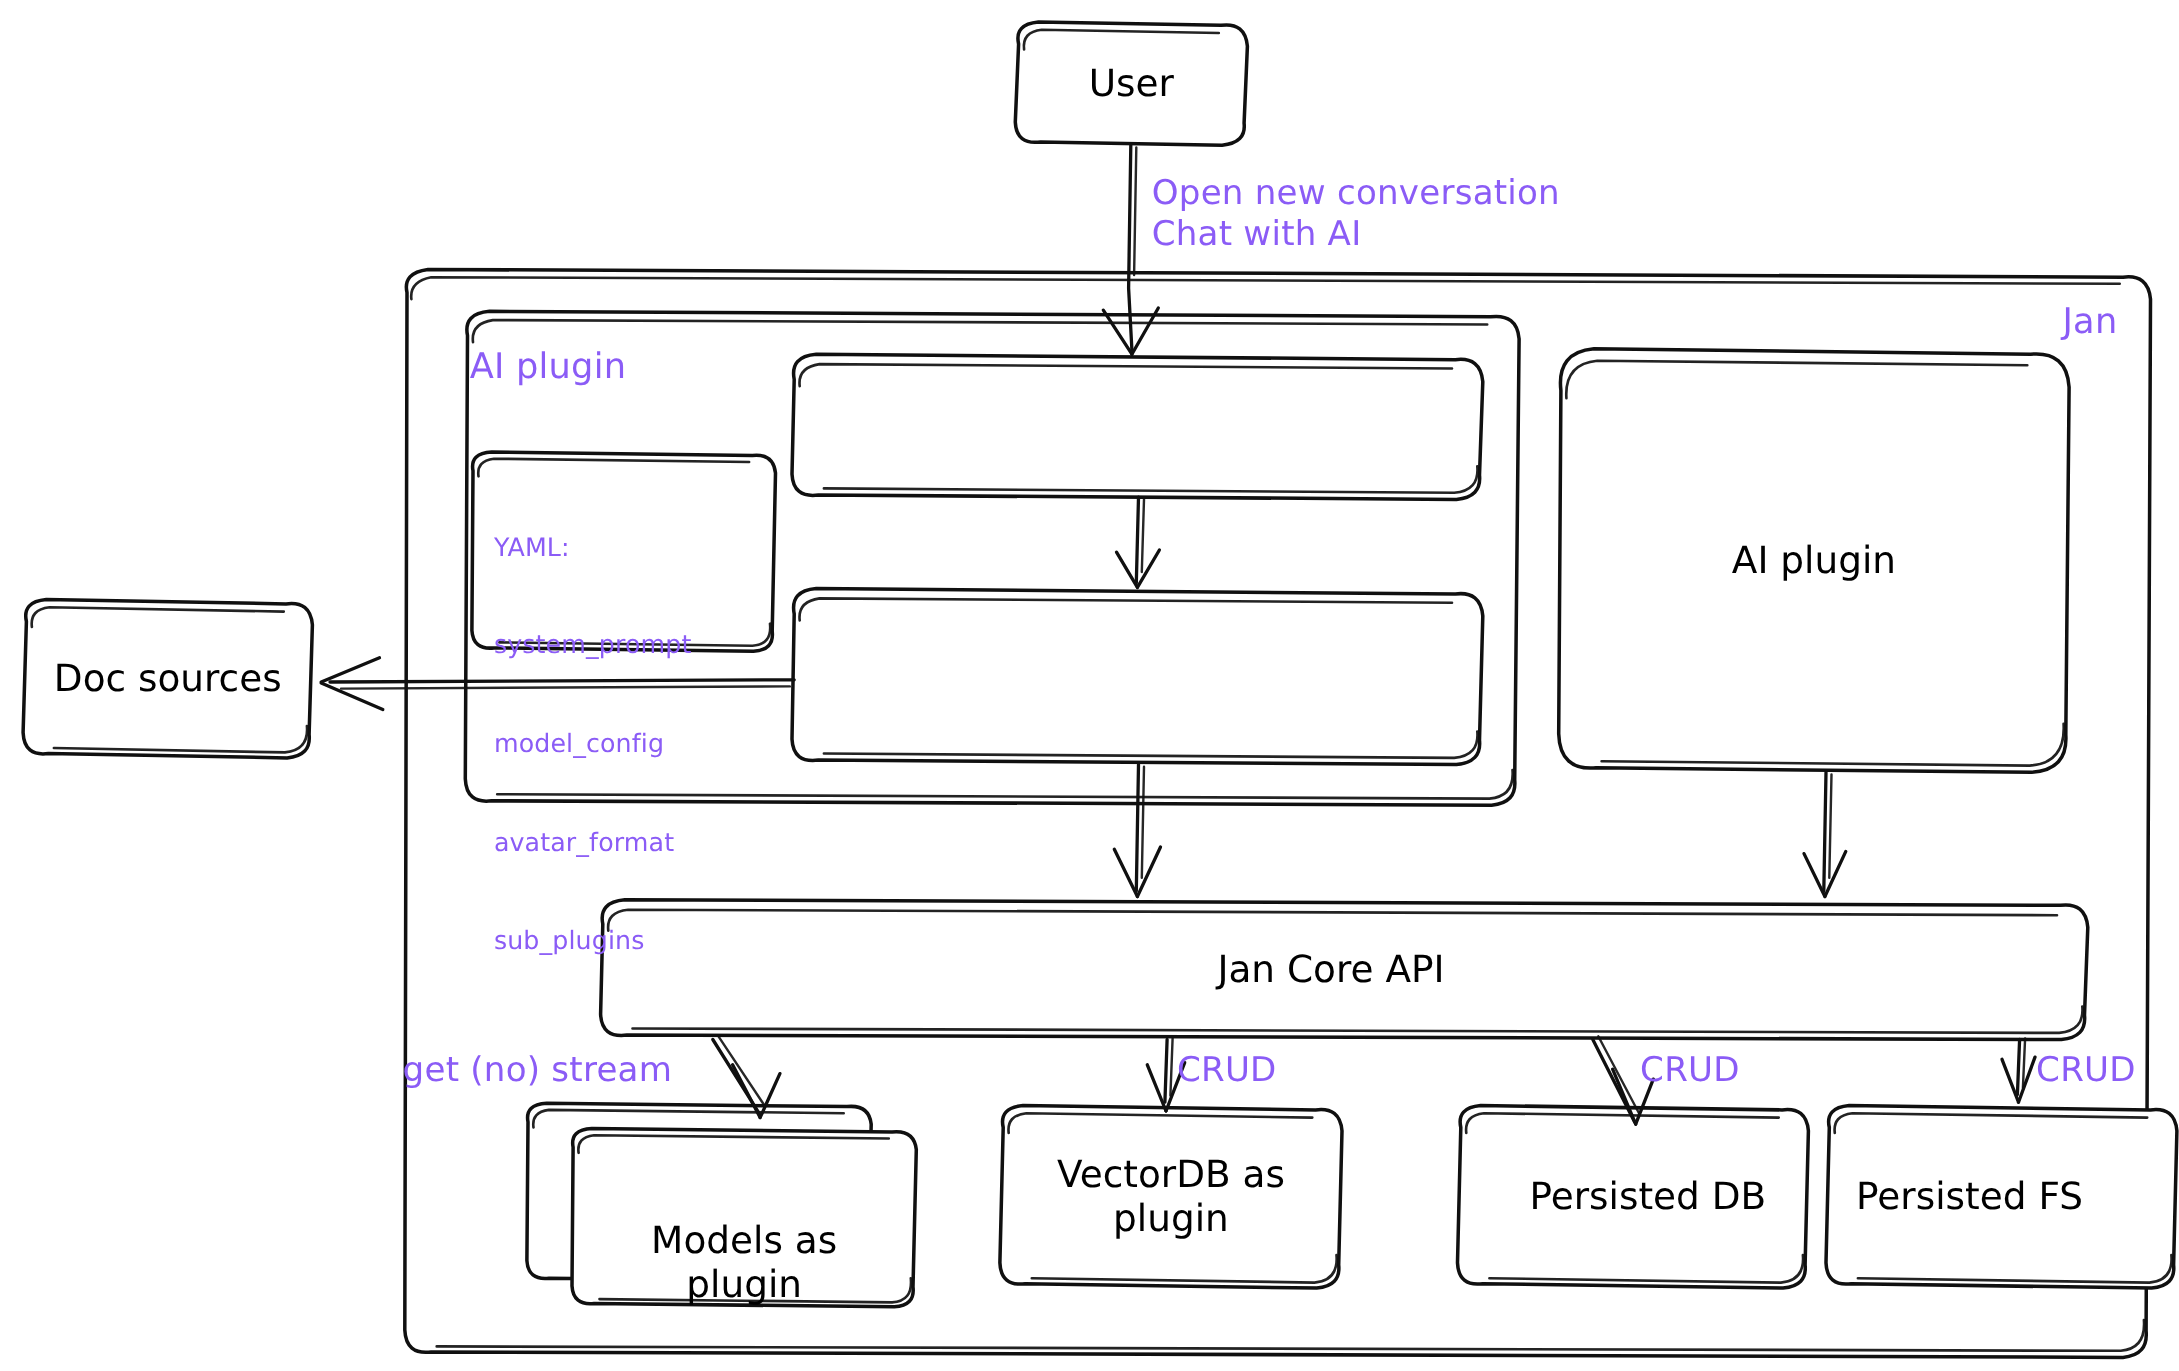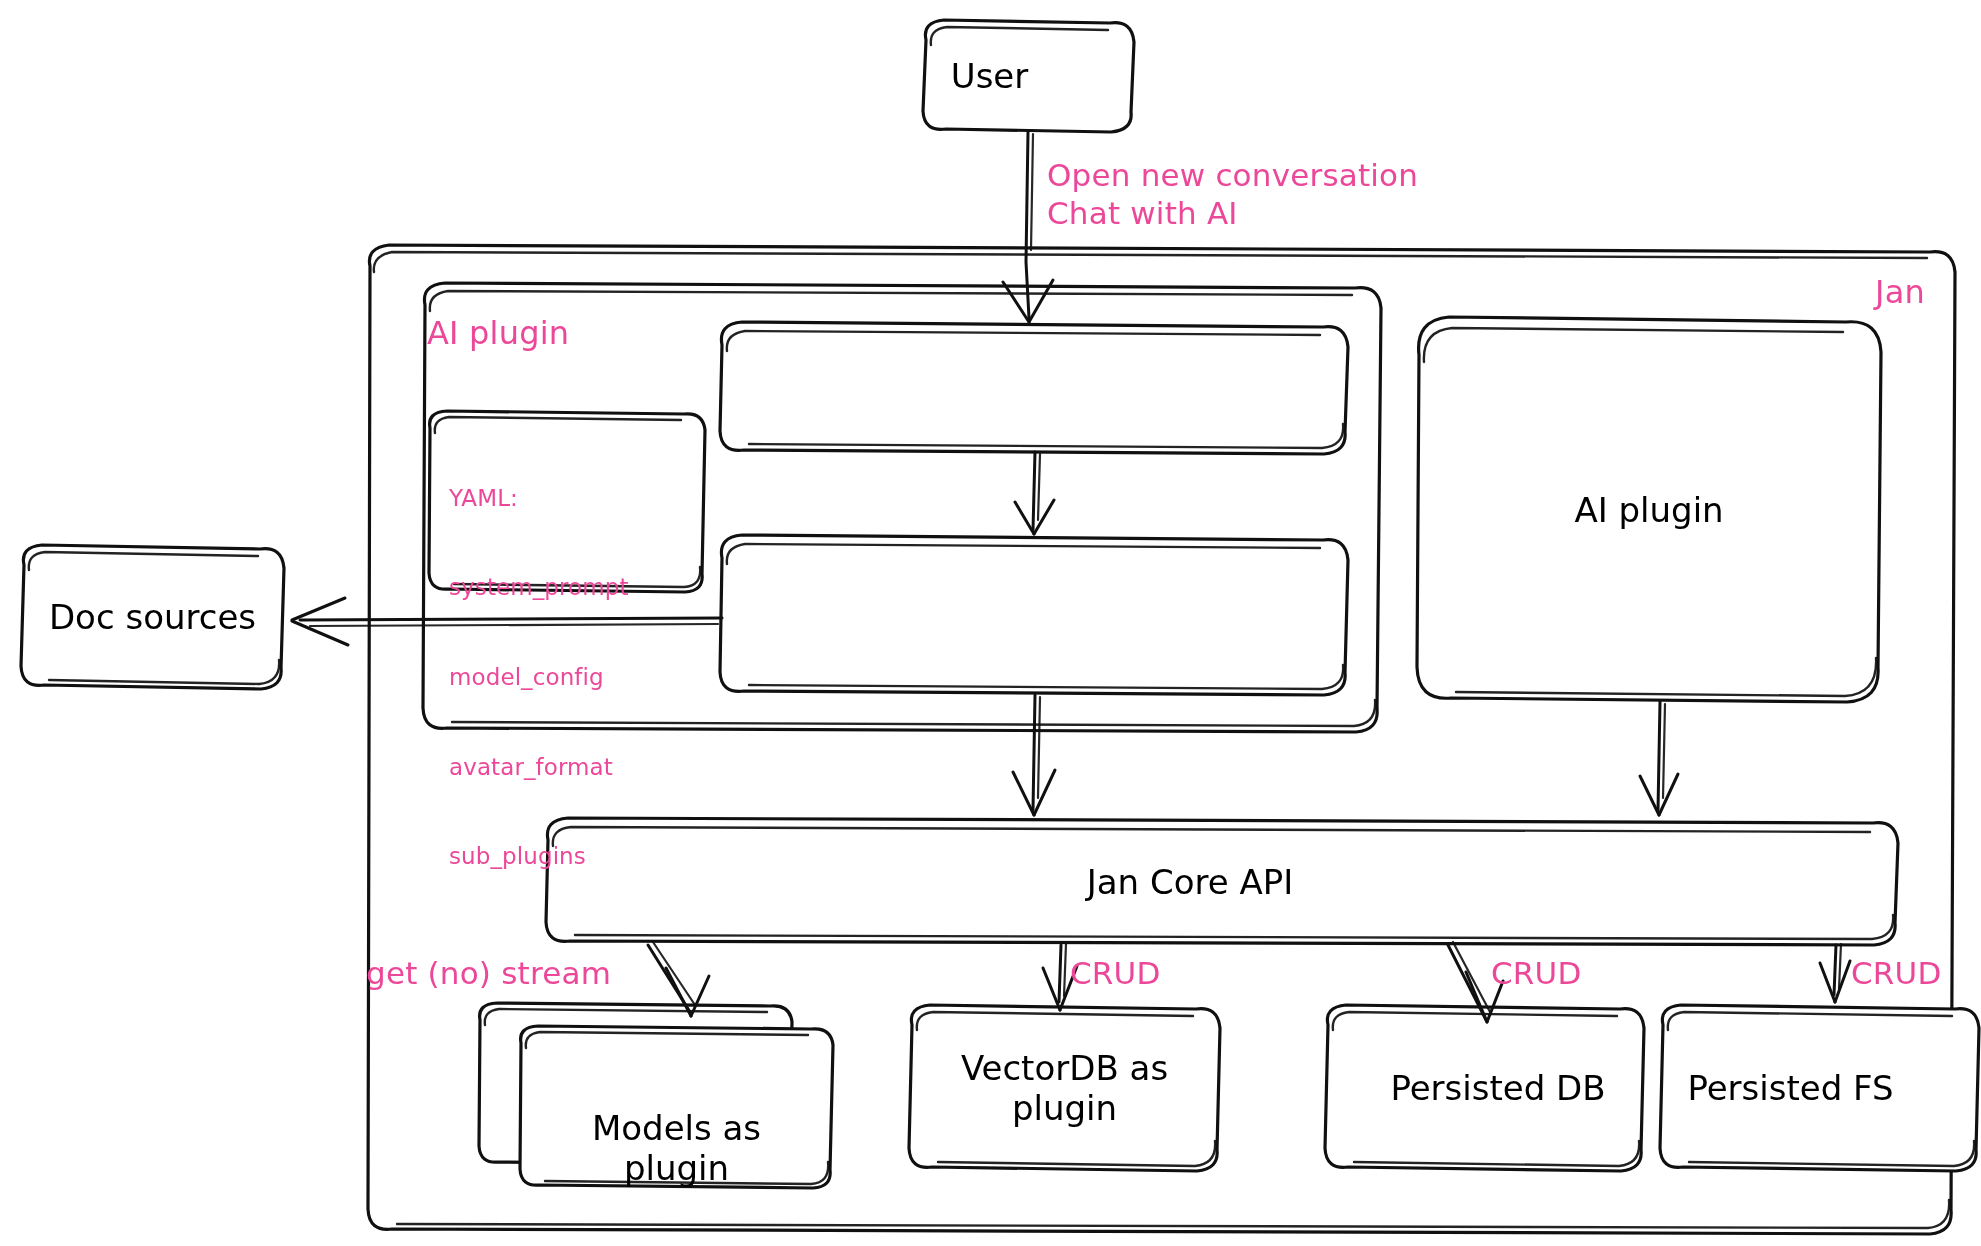--- a/index.html
+++ b/index.html
@@ -21,21 +21,21 @@
   #svg-layer {
     position: absolute;
     left: 0;
     top: 0;
     width: 1981px;
     height: 1246px;
   }
   .lbl {
     position: absolute;
     font-family: "DejaVu Sans", sans-serif;
-    color: #ec4899;
+    color: #8b5cf6;
     white-space: pre;
     line-height: 1.22;
     letter-spacing: 0.2px;
     pointer-events: none;
   }
   .node-label {
     text-align: center;
     font-size: 34px;
   }
   .container-label {
@@ -255,21 +255,21 @@
       <path class="edge" d="M 1820 963 L 1835 1002"></path>
       <path class="edge" d="M 1850 961 L 1835 1002"></path>
     </g>
 
   </svg>
 
   <div class="lbl container-label" style="left:1875px; top:273px;">Jan</div>
 
   <div class="lbl container-label" style="left:427px; top:314px;">AI plugin</div>
 
-  <div class="centerbox node-label" style="left:884px; top:20px; width:211px; height:112px;">
+  <div class="centerbox node-label" style="left:923px; top:20px; width:211px; height:112px;">
     <span>User</span>
   </div>
 
 
 
   <div class="lbl yaml-label" style="left:449px; top:424px;">
     <div>YAML:</div>
     <div>system_prompt</div>
     <div>model_config</div>
     <div>avatar_format</div>
@@ -277,21 +277,21 @@
   </div>
 
   <div class="centerbox node-label" style="left:21px; top:545px; width:263px; height:144px;">
     <span>Doc sources</span>
   </div>
 
   <div class="centerbox node-label" style="left:1417px; top:317px; width:464px; height:385px;">
     <span>AI plugin</span>
   </div>
 
-  <div class="centerbox node-label" style="left:514px; top:818px; width:1352px; height:127px;">
+  <div class="centerbox node-label" style="left:534px; top:818px; width:1352px; height:127px;">
     <span>Jan Core API</span>
   </div>
 
   <div class="centerbox node-label" style="left:520px; top:1026px; width:313px; height:162px; white-space:pre-line;align-items:flex-end;">
     <span>Models as
 plugin</span>
   </div>
 
   <div class="centerbox node-label" style="left:909px; top:1005px; width:311px; height:166px; white-space:pre-line;">
     <span>VectorDB as

